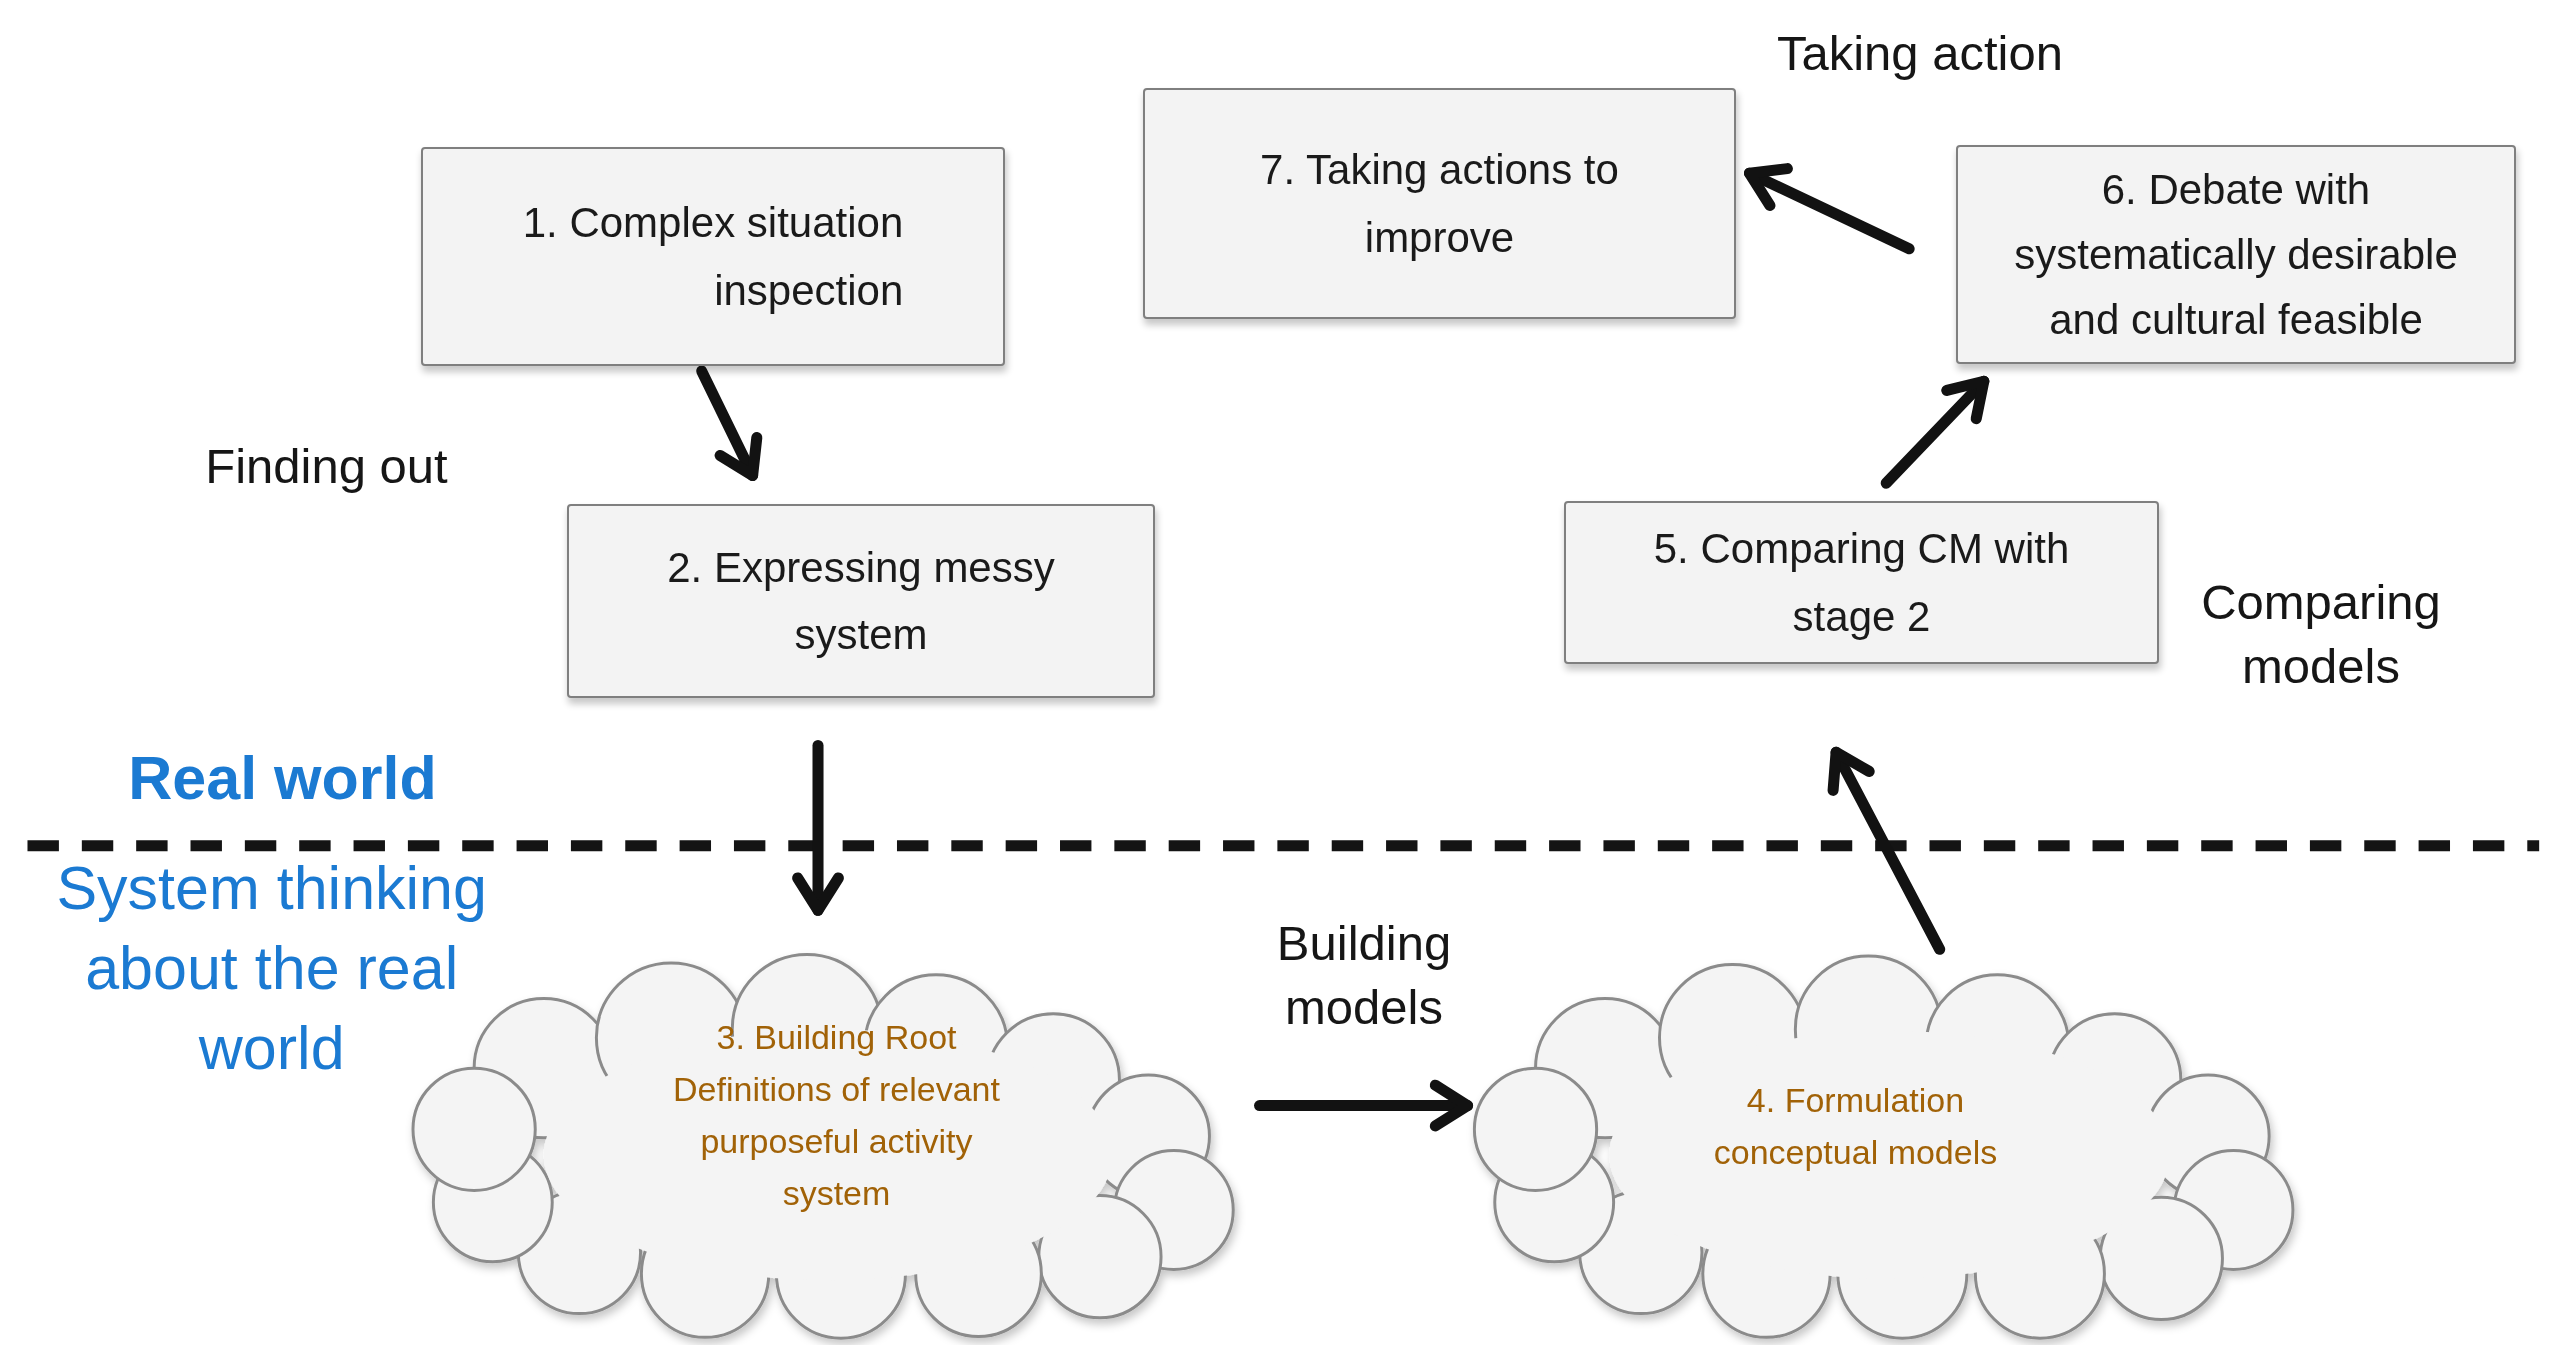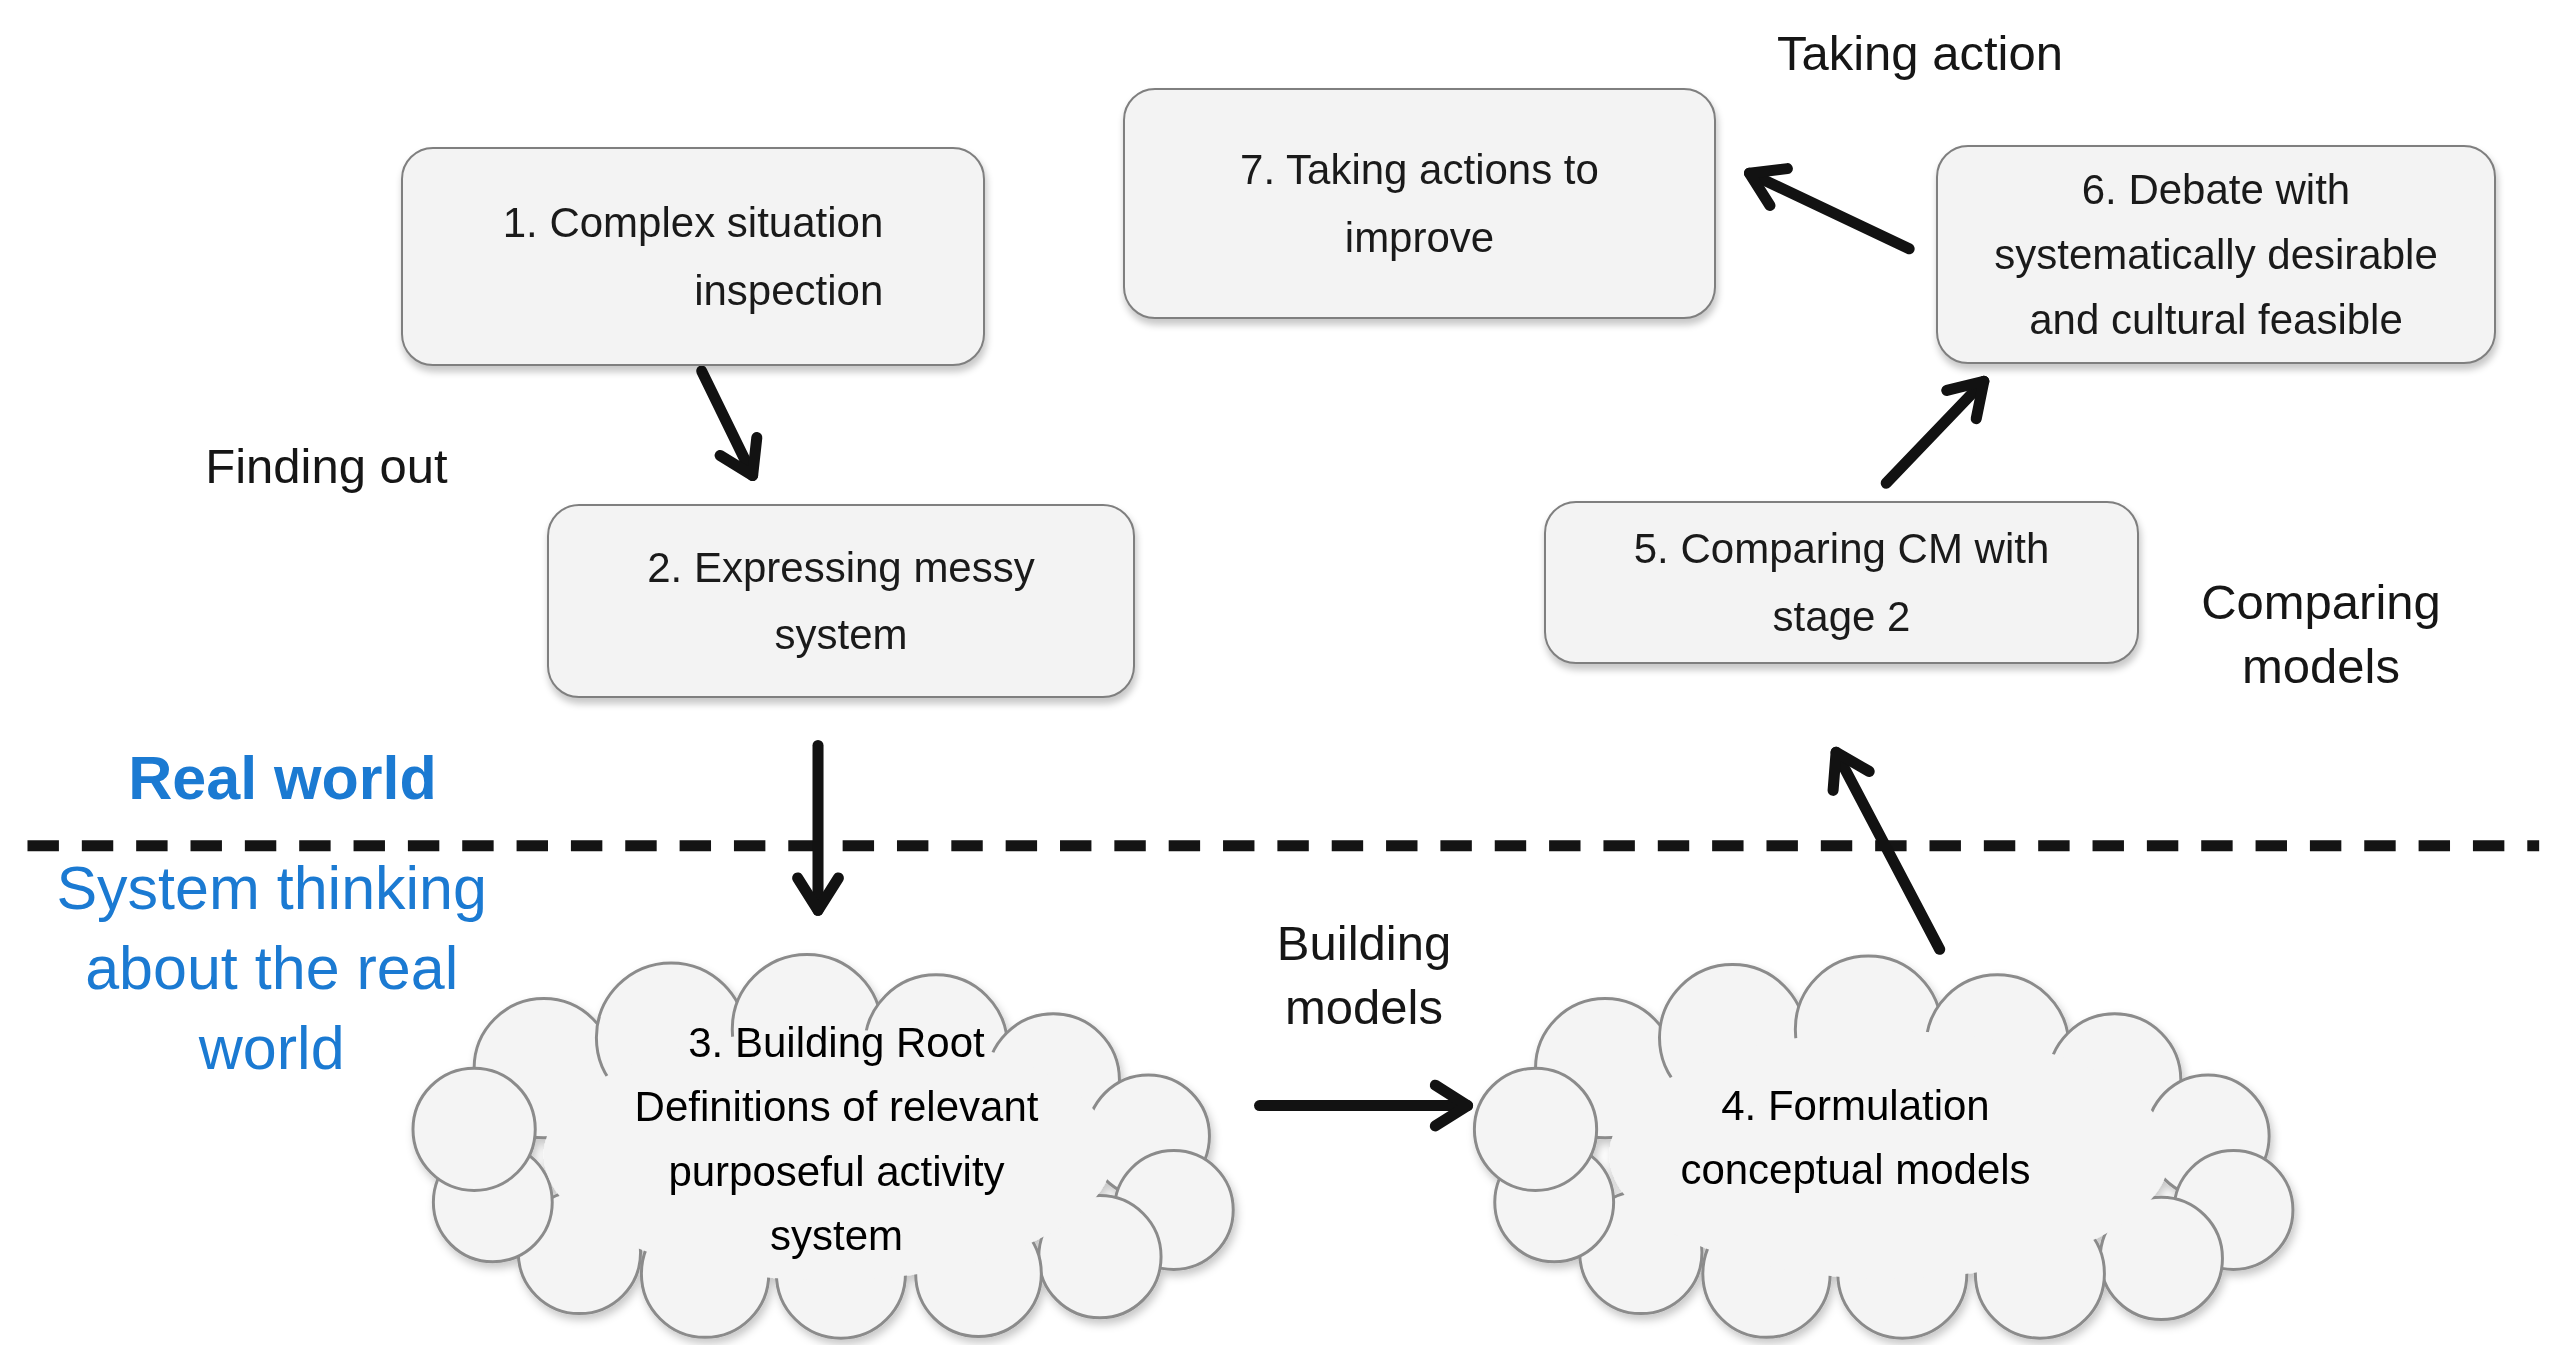--- a/index.html
+++ b/index.html
@@ -3,37 +3,38 @@
 <meta charset="utf-8">
 <style>
   html, body { margin: 0; padding: 0; background: #ffffff; }
   body {
     width: 2576px; height: 1345px; position: relative; overflow: hidden;
     font-family: "Liberation Sans", sans-serif; color: #1a1a1a;
   }
   .layer { position: absolute; left: 0; top: 0; }
   .node-box {
     position: absolute; box-sizing: border-box;
-    background: #f3f3f3; border: 2.5px solid #7f7f7f; border-radius: 32px;
+    background: #f3f3f3; border: 2.5px solid #7f7f7f; border-radius: 4px;
     box-shadow: 1.7px 5.1px 7.6px rgba(0,0,0,0.22);
     display: flex; align-items: center; justify-content: center;
     text-align: center; font-size: 42px; line-height: 1.6; color: #1a1a1a;
     z-index: 2;
+    margin-left: 20px;
   }
   .free-label {
     position: absolute; text-align: center; font-size: 49px; line-height: 1.3;
     color: #161616; white-space: pre-line; z-index: 3;
   }
   .blue-label {
     position: absolute; text-align: center; font-size: 61px; line-height: 1.31;
     color: #1b7ad2; white-space: pre-line; z-index: 3;
   }
   .cloud-label {
-    position: absolute; text-align: center; font-size: 42px; line-height: 1.53;
-    color: #000000; white-space: pre-line; z-index: 2;
+    position: absolute; text-align: center; font-size: 34px; line-height: 1.53;
+    color: #a16207; white-space: pre-line; z-index: 2;
   }
   .prewrap { white-space: pre-line; }
 </style>
 </head>
 <body>
 
 <svg class="layer" width="2576" height="1345" viewBox="0 0 3033 1584">
   <defs>
     <marker id="vhead" markerWidth="110" markerHeight="76" refX="62" refY="38" orient="auto" markerUnits="userSpaceOnUse">
       <path d="M24,14 L62,38 L24,62" fill="none" stroke="#121212" stroke-width="13" stroke-linecap="round" stroke-linejoin="round"></path>

